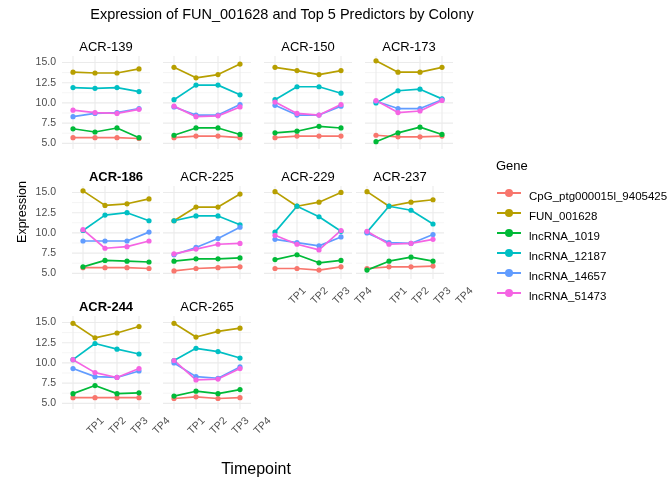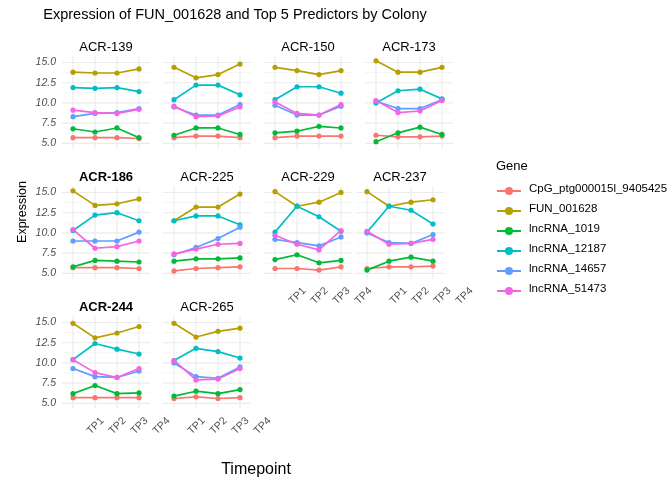--- a/index.html
+++ b/index.html
@@ -23,20 +23,21 @@
   }
   .chart-title {
     position: absolute;
     left: 0;
     top: 6px;
     width: 470px;
     text-align: center;
     font-size: 14.5px;
     color: #000;
     white-space: nowrap;
+    padding-left: 47px;
   }
   .axis-title-y {
     position: absolute;
     left: -38px;
     top: 205px;
     width: 120px;
     text-align: center;
     font-size: 12.5px;
     transform: rotate(-90deg);
     transform-origin: center center;
@@ -75,21 +76,20 @@
     position: absolute;
     left: 0; top: 0;
     overflow: visible;
   }
   .ytick-label {
     position: absolute;
     text-align: right;
     font-size: 10.5px;
     color: #4d4d4d;
     white-space: nowrap;
-    font-style: italic;
   }
   .xtick-label {
     position: absolute;
     font-size: 10.5px;
     color: #4d4d4d;
     white-space: nowrap;
     transform: rotate(-45deg);
     transform-origin: right top;
     text-align: right;
   }
@@ -98,21 +98,21 @@
     left: 496px;
     top: 158px;
   }
   .legend-title {
     font-size: 13px;
     color: #000;
     margin-bottom: 9px;
   }
   .legend-item {
     display: flex;
-    align-items: flex-start;
+    align-items: flex-end;
     height: 20px;
   }
   .legend-key {
     width: 26px;
     height: 18px;
     position: relative;
     margin-right: 7px;
     flex: none;
   }
   .legend-key .kline {
@@ -334,21 +334,21 @@
           <circle cx="11" cy="45.286956521739135" r="2.6" fill="#619CFF"></circle>
           <circle cx="33" cy="52.56521739130434" r="2.6" fill="#619CFF"></circle>
           <circle cx="55" cy="52.56521739130434" r="2.6" fill="#619CFF"></circle>
           <circle cx="77" cy="43.6695652173913" r="2.6" fill="#619CFF"></circle>
           <circle cx="11" cy="44.47826086956521" r="2.6" fill="#F564E3"></circle>
           <circle cx="33" cy="56.60869565217391" r="2.6" fill="#F564E3"></circle>
           <circle cx="55" cy="54.99130434782609" r="2.6" fill="#F564E3"></circle>
           <circle cx="77" cy="44.47826086956521" r="2.6" fill="#F564E3"></circle>
         </svg>
       </div>
-      <div class="panel" style="left: 62px; top: 186px; width: 88px; height: 93px; font-weight: bold;">
+      <div class="panel" style="left: 72px; top: 186px; width: 88px; height: 93px; font-weight: bold;">
         <div class="panel-strip">ACR-186</div>
         <div class="panel-bg"></div>
         <svg width="88" height="93">
           <line x1="0" x2="88" y1="87.3391304347826" y2="87.3391304347826" stroke="#ebebeb" stroke-width="1.1"></line>
           <line x1="0" x2="88" y1="67.12173913043478" y2="67.12173913043478" stroke="#ebebeb" stroke-width="1.1"></line>
           <line x1="0" x2="88" y1="46.904347826086955" y2="46.904347826086955" stroke="#ebebeb" stroke-width="1.1"></line>
           <line x1="0" x2="88" y1="26.686956521739134" y2="26.686956521739134" stroke="#ebebeb" stroke-width="1.1"></line>
           <line x1="0" x2="88" y1="6.469565217391306" y2="6.469565217391306" stroke="#ebebeb" stroke-width="1.1"></line>
           <line x1="0" x2="88" y1="77.2304347826087" y2="77.2304347826087" stroke="#f3f3f3" stroke-width="0.8"></line>
           <line x1="0" x2="88" y1="57.01304347826087" y2="57.01304347826087" stroke="#f3f3f3" stroke-width="0.8"></line>

